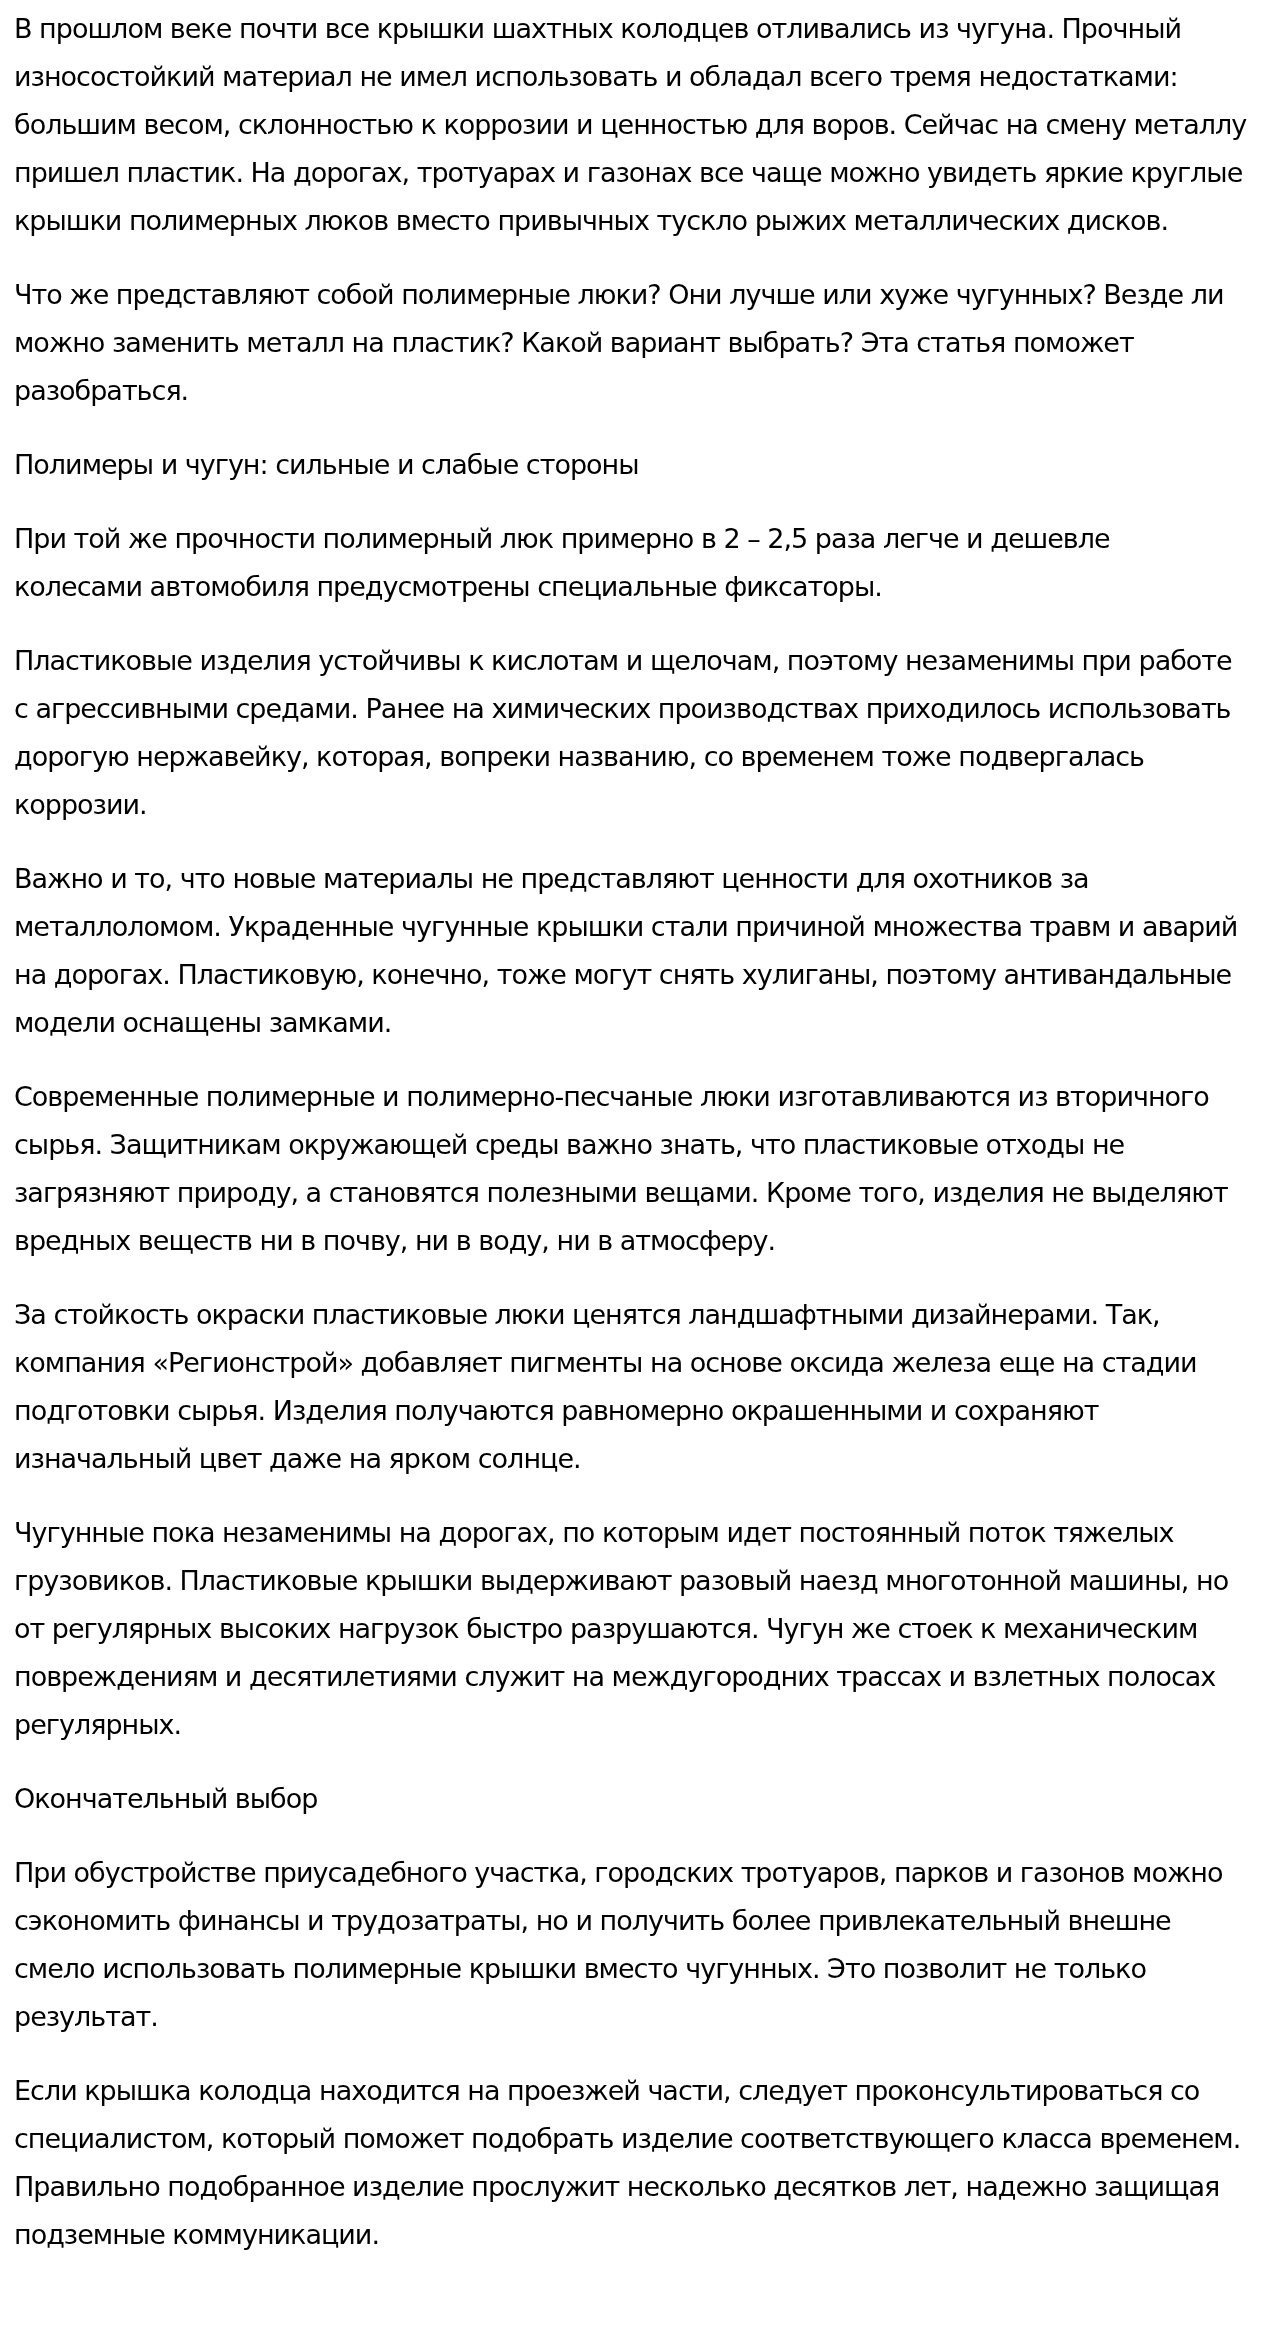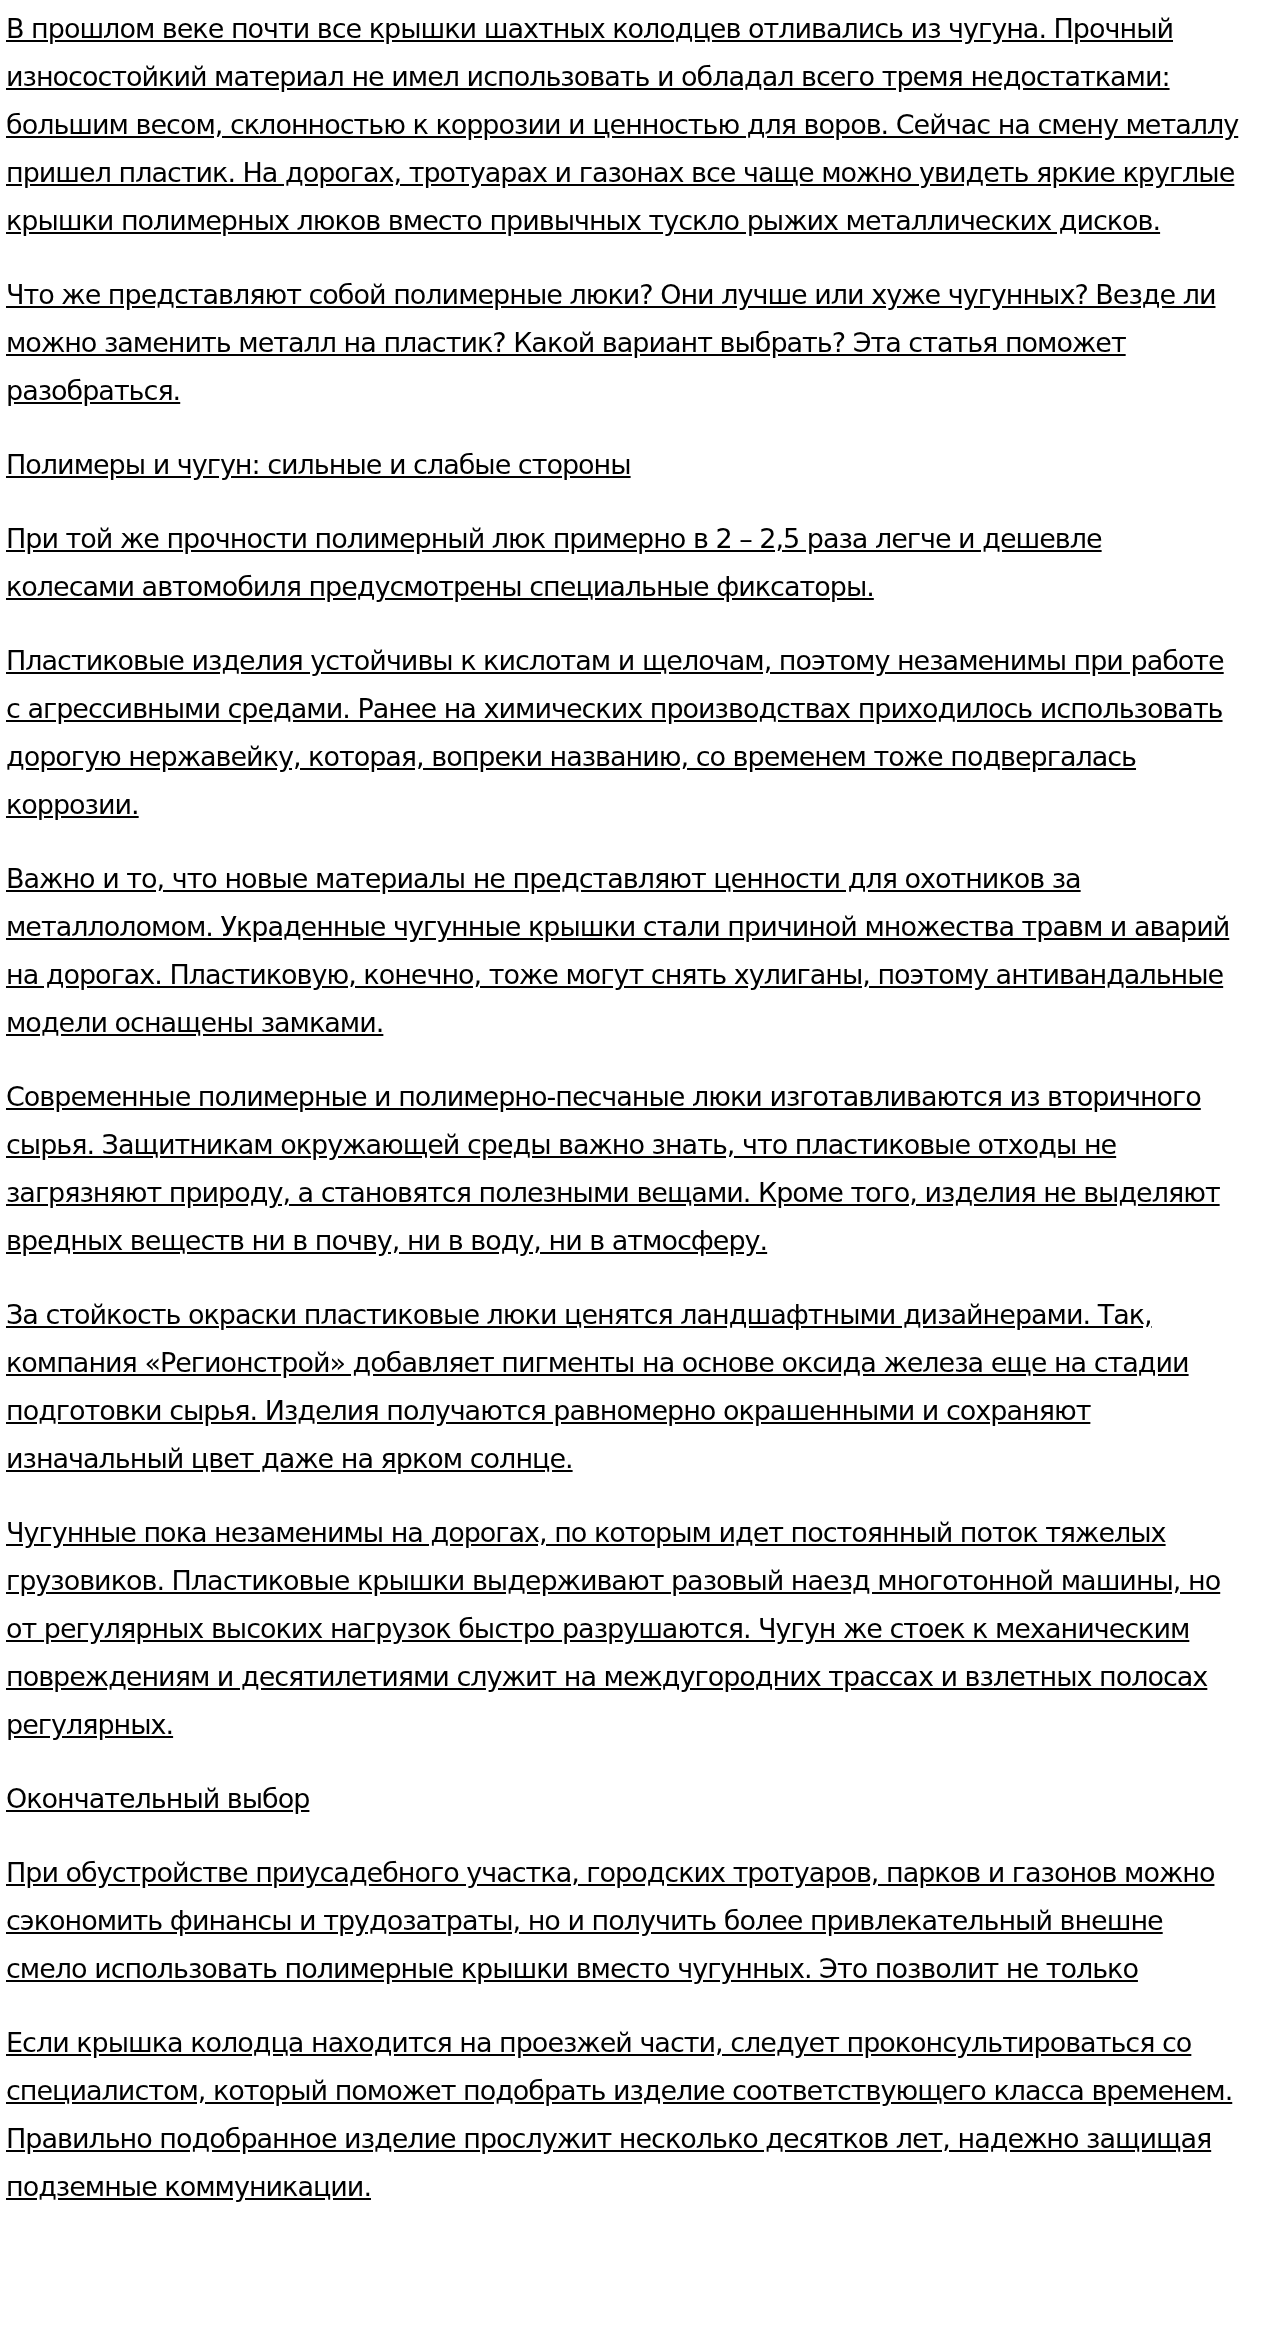--- a/index.html
+++ b/index.html
@@ -17,22 +17,21 @@
     width: 1270px;
     padding: 5px 2px 0 2px;
     font-family: "DejaVu Sans", "Liberation Sans", sans-serif;
     font-size: 27px;
     line-height: 48px;
     letter-spacing: -1px;
     color: #000000;
     font-weight: 400;
   }
   .block {
-    margin: 0 0 26px 4px;
-    text-decoration: underline;
+    margin: 0 0 26px 12px;
   }
   .block:last-child {
     margin-bottom: 0;
   }
   .line {
     white-space: nowrap;
   }
   .heading .line {
     
     font-weight: 400;
@@ -92,20 +91,21 @@
       <div class="line">повреждениям и десятилетиями служит на междугородних трассах и взлетных полосах</div>
       <div class="line">регулярных.</div>
     </div>
     <div class="block heading">
       <div class="line">Окончательный выбор</div>
     </div>
     <div class="block paragraph">
       <div class="line">При обустройстве приусадебного участка, городских тротуаров, парков и газонов можно</div>
       <div class="line">сэкономить финансы и трудозатраты, но и получить более привлекательный внешне</div>
       <div class="line">смело использовать полимерные крышки вместо чугунных. Это позволит не только</div>
+      <div class="line">результат.</div>
     </div>
     <div class="block paragraph">
       <div class="line">Если крышка колодца находится на проезжей части, следует проконсультироваться со</div>
       <div class="line">специалистом, который поможет подобрать изделие соответствующего класса временем.</div>
       <div class="line">Правильно подобранное изделие прослужит несколько десятков лет, надежно защищая</div>
       <div class="line">подземные коммуникации.</div>
     </div>
   </main>
 
 </body></html>

